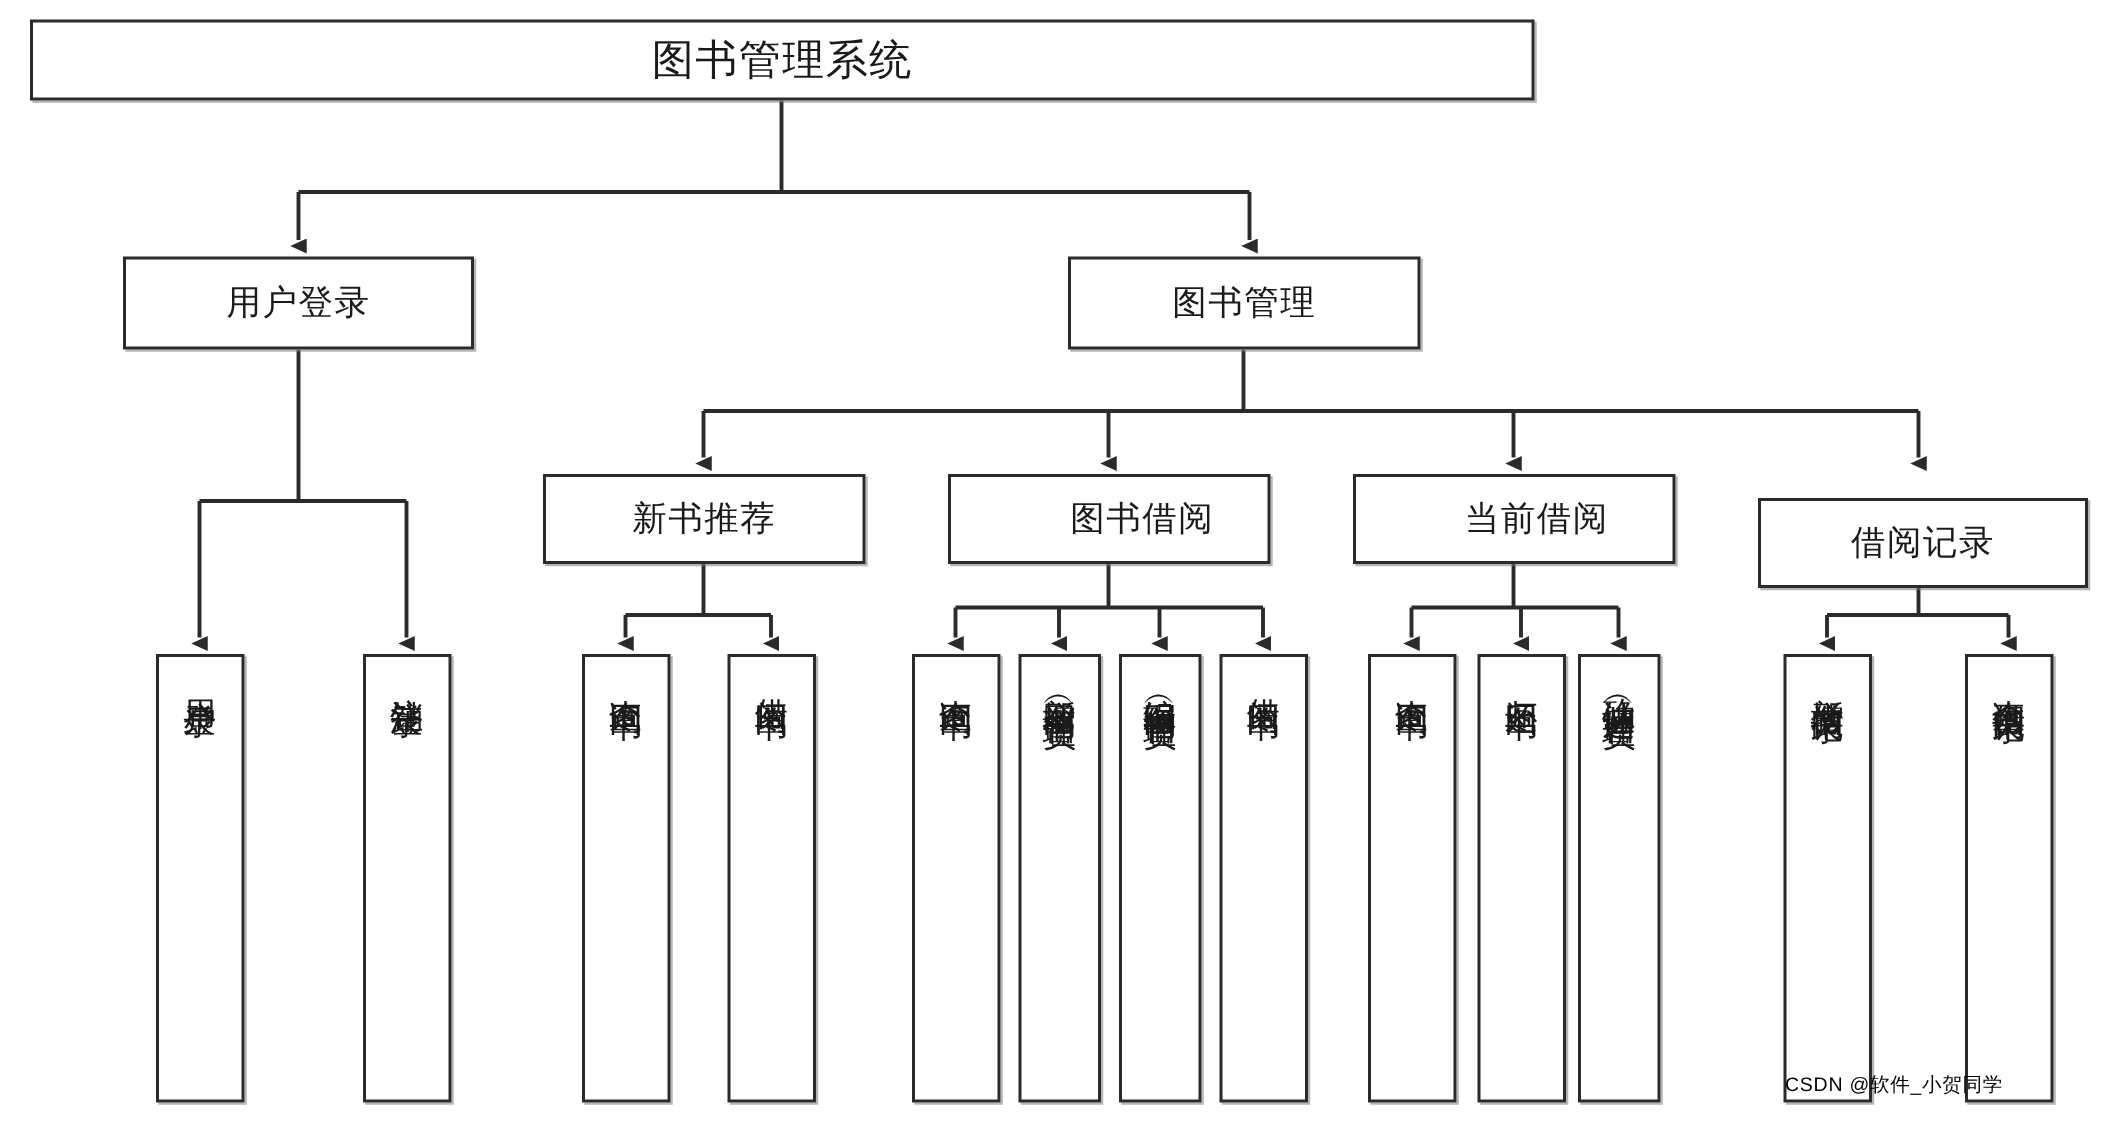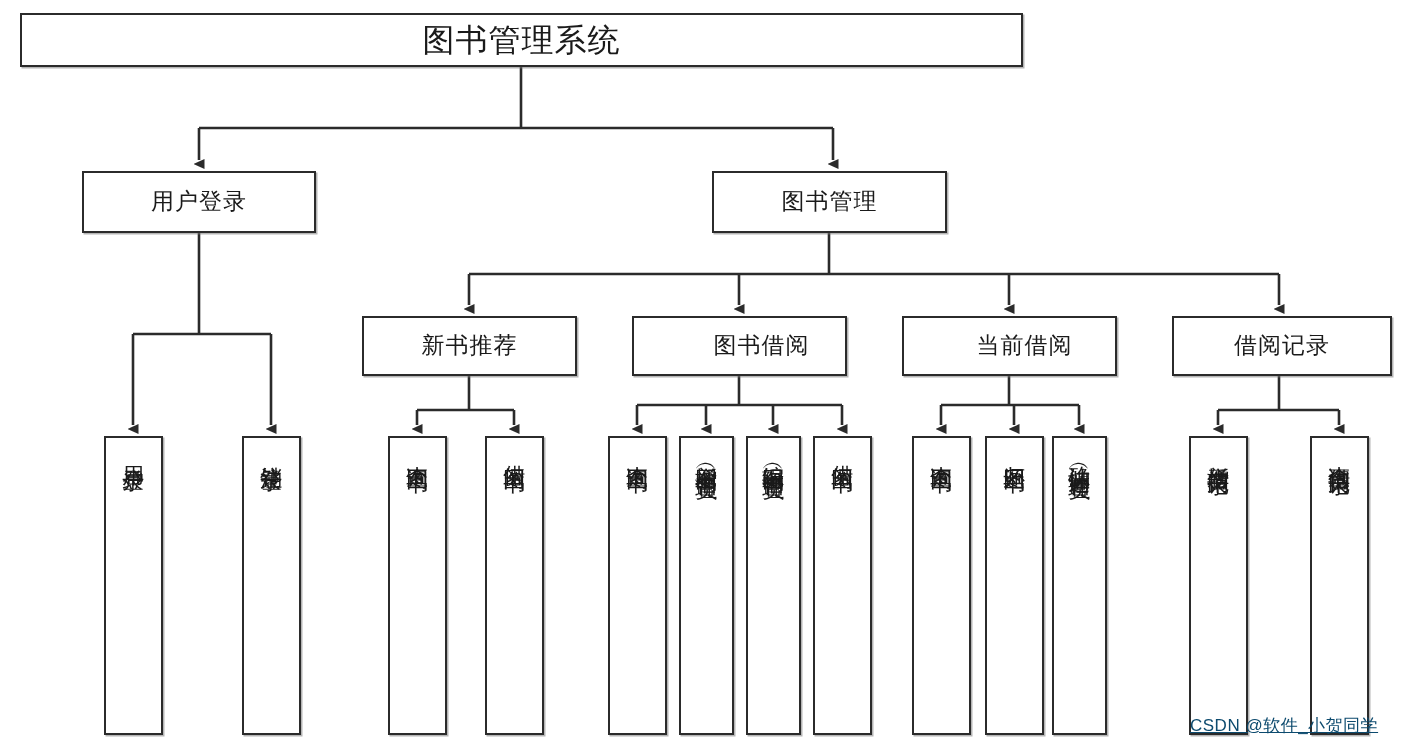--- a/index.html
+++ b/index.html
@@ -37,42 +37,41 @@
     color: #1a1a1a;
     box-shadow: 1.5px 1.5px 0 0 rgba(120,120,120,0.55);
   }
   .node.h {
     font-size: 23px;
     letter-spacing: 1px;
     line-height: 1.2;
     white-space: nowrap;
   }
   .node.root {
-    font-size: 32px;
+    font-size: 28px;
   }
   .node.v {
     font-size: 22px;
     letter-spacing: 2px;
     line-height: 1.15;
     align-items: flex-start;
     padding-top: 10px;
   }
   .node.v .vtext {
     writing-mode: vertical-rl;
     text-orientation: upright;
     white-space: nowrap;
     display: block;
   }
   .watermark {
     position: absolute;
-    font-size: 17px;
-    color: #0c4a6e;
+    font-size: 13px;
+    color: #000000;
     white-space: nowrap;
     letter-spacing: 0.5px;
-    text-decoration: underline;
   }
 </style>
 </head>
 <body>
 
 <div id="canvas">
 
   <svg id="edges" viewBox="0 0 1405 747" width="1405" height="747" xmlns="http://www.w3.org/2000/svg">
     <defs>
       <marker id="arw" markerWidth="10" markerHeight="11" refX="1" refY="5.5" orient="auto" markerUnits="userSpaceOnUse">
@@ -128,21 +127,21 @@
   <div class="node h" style="left:82px; top:171px; width:234px; height:62px;">用户登录</div>
 
   <div class="node h" style="left:712px; top:171px; width:235px; height:62px;">图书管理</div>
 
   <div class="node h" style="left:362px; top:316px; width:215px; height:60px;">新书推荐</div>
 
   <div class="node h" style="left:632px; top:316px; width:215px; height:60px;padding-left:44px;">图书借阅</div>
 
   <div class="node h" style="left:902px; top:316px; width:215px; height:60px;padding-left:30px;">当前借阅</div>
 
-  <div class="node h" style="left:1172px; top:316px; width:220px; height:60px;">借阅记录</div>
+  <div class="node h" style="left:1172px; top:332px; width:220px; height:60px;">借阅记录</div>
 
   <div class="node v" style="left:104px; top:436px; width:59px; height:299px;">
     <span class="vtext">用户登录</span>
   </div>
 
   <div class="node v" style="left:242px; top:436px; width:59px; height:299px;">
     <span class="vtext">注销登录</span>
   </div>
 
   <div class="node v" style="left:388px; top:436px; width:59px; height:299px;">

